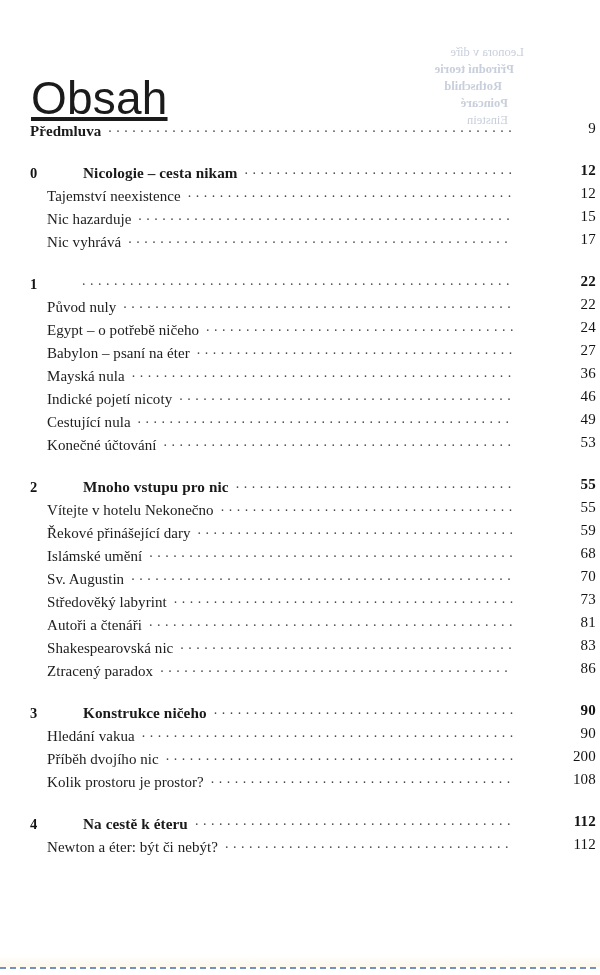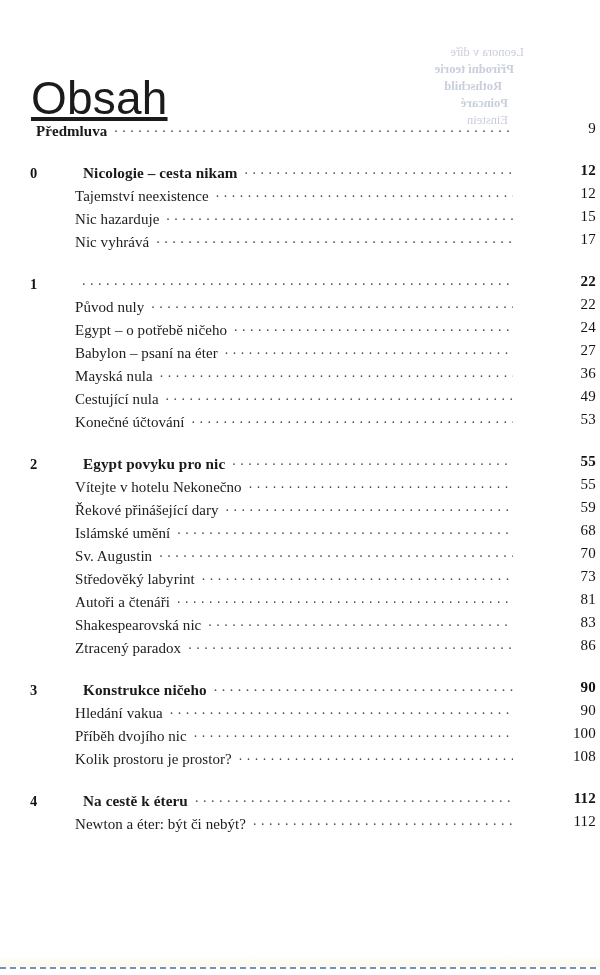--- a/index.html
+++ b/index.html
@@ -131,24 +131,24 @@
     text-align: right;
     padding-right: 4px;
     font-size: 15px;
     color: #131313;
     letter-spacing: 0.2px;
   }
   .row.chapter .page-no { font-weight: bold; }
 
   
   .row.preface .num-col { width: 0; flex: 0 0 0; }
-  .row.preface .title { font-weight: bold; margin-left: 6px; }
-
-  
-  .row.sub { padding-left: 75px; }
+  .row.preface .title { font-weight: bold; }
+
+  
+  .row.sub { padding-left: 47px; }
 
   .row.chapter { padding-left: 30px; }
 
   
   #bottom-rule {
     position: absolute;
     left: 0;
     top: 967px;
     width: 600px;
     height: 2px;
@@ -233,34 +233,39 @@
           <span class="title">Babylon  – psaní na éter</span>
           <span class="leader"></span>
           <span class="page-no">27</span>
         </div>
         <div class="row sub">
           <span class="title">Mayská nula</span>
           <span class="leader"></span>
           <span class="page-no">36</span>
         </div>
         <div class="row sub">
+          <span class="title">Indické pojetí nicoty</span>
+          <span class="leader"></span>
+          <span class="page-no">46</span>
+        </div>
+        <div class="row sub">
           <span class="title">Cestující nula</span>
           <span class="leader"></span>
           <span class="page-no">49</span>
         </div>
         <div class="row sub">
           <span class="title">Konečné účtování</span>
           <span class="leader"></span>
           <span class="page-no">53</span>
         </div>
       </div>
       <div class="group">
         <div class="row chapter">
           <span class="num-col">2</span>
-          <span class="title">Egypt povyku pro nic</span>
+          <span class="title">Mnoho vstupu pro nic</span>
           <span class="leader"></span>
           <span class="page-no">55</span>
         </div>
         <div class="row sub">
           <span class="title">Vítejte v hotelu Nekonečno</span>
           <span class="leader"></span>
           <span class="page-no">55</span>
         </div>
         <div class="row sub">
           <span class="title">Řekové přinášející dary</span>
@@ -306,21 +311,21 @@
           <span class="page-no">90</span>
         </div>
         <div class="row sub">
           <span class="title">Hledání vakua</span>
           <span class="leader"></span>
           <span class="page-no">90</span>
         </div>
         <div class="row sub">
           <span class="title">Příběh dvojího nic</span>
           <span class="leader"></span>
-          <span class="page-no">100</span>
+          <span class="page-no">200</span>
         </div>
         <div class="row sub">
           <span class="title">Kolik prostoru je prostor?</span>
           <span class="leader"></span>
           <span class="page-no">108</span>
         </div>
       </div>
       <div class="group">
         <div class="row chapter">
           <span class="num-col">4</span>

